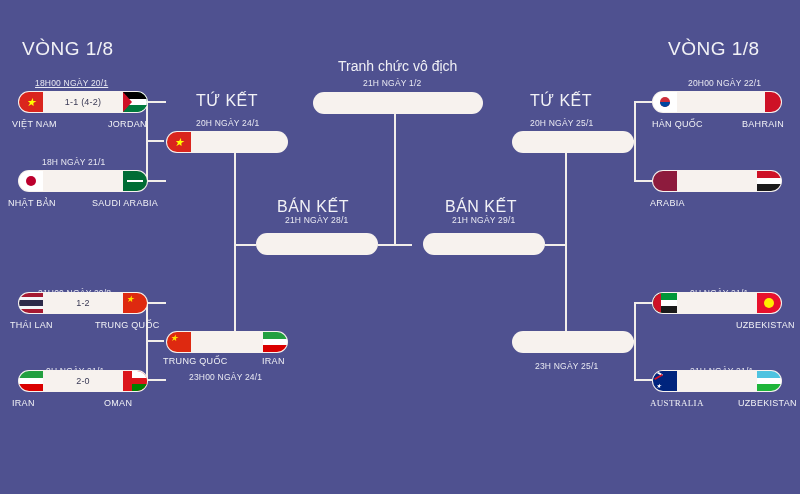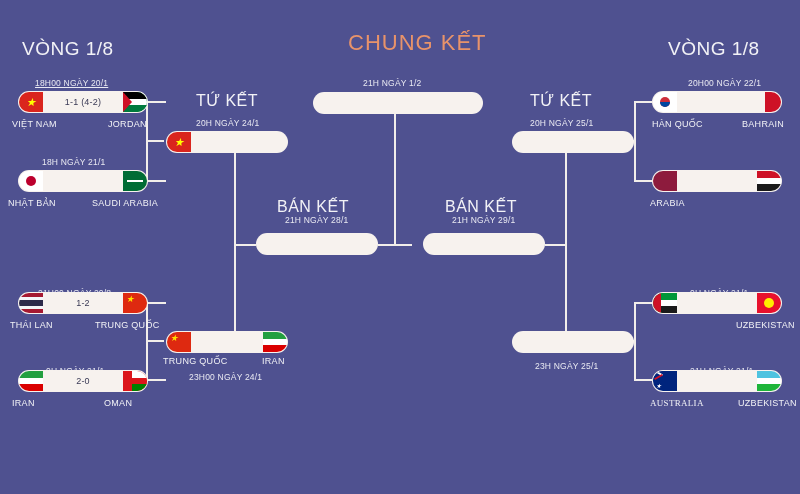--- a/index.html
+++ b/index.html
@@ -112,21 +112,21 @@
 
   <div class="round-title" style="left:22px;top:38px;">VÒNG 1/8</div>
   <div class="round-title" style="left:668px;top:38px;">VÒNG 1/8</div>
 
   <div class="round-title small" style="left:196px;top:92px;">TỨ KẾT</div>
   <div class="round-title small" style="left:530px;top:92px;">TỨ KẾT</div>
 
   <div class="round-title small" style="left:277px;top:198px;">BÁN KẾT</div>
   <div class="round-title small" style="left:445px;top:198px;">BÁN KẾT</div>
 
-  <div class="final-title" style="left:348px;top:30px;">CHUNG KẾT</div>
+  <div class="final-sub" style="left:338px;top:58px;">Tranh chức vô địch</div>
 
   <div class="ln lnh" style="left:148px;top:101px;width:18px;"></div>
   <div class="ln lnv" style="left:146px;top:101px;height:80px;"></div>
   <div class="ln lnh" style="left:148px;top:180px;width:18px;"></div>
   <div class="ln lnh" style="left:146px;top:140px;width:18px;"></div>
 
   <div class="ln lnh" style="left:148px;top:302px;width:18px;"></div>
   <div class="ln lnv" style="left:146px;top:302px;height:78px;"></div>
   <div class="ln lnh" style="left:148px;top:379px;width:18px;"></div>
   <div class="ln lnh" style="left:146px;top:340px;width:18px;"></div>

